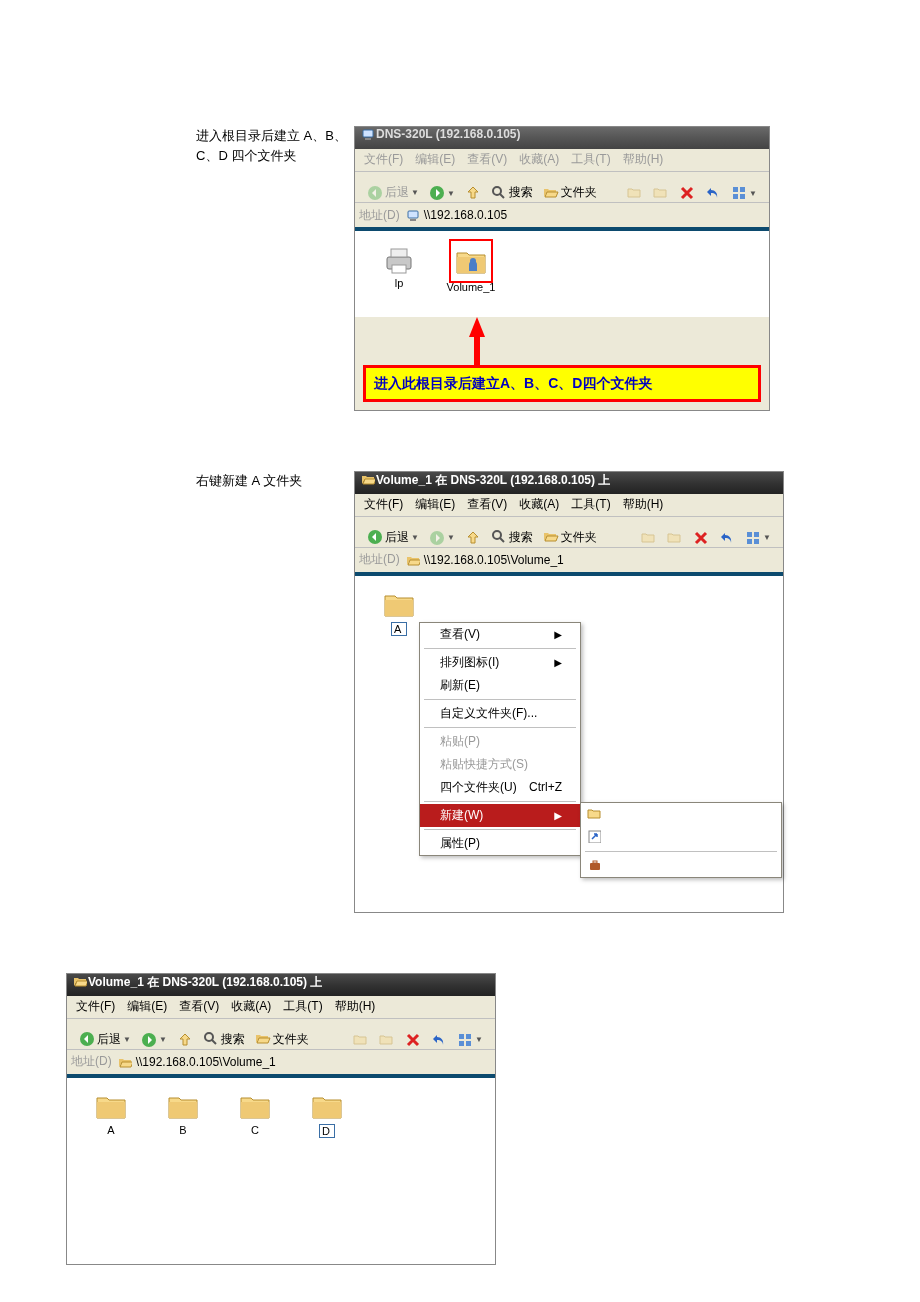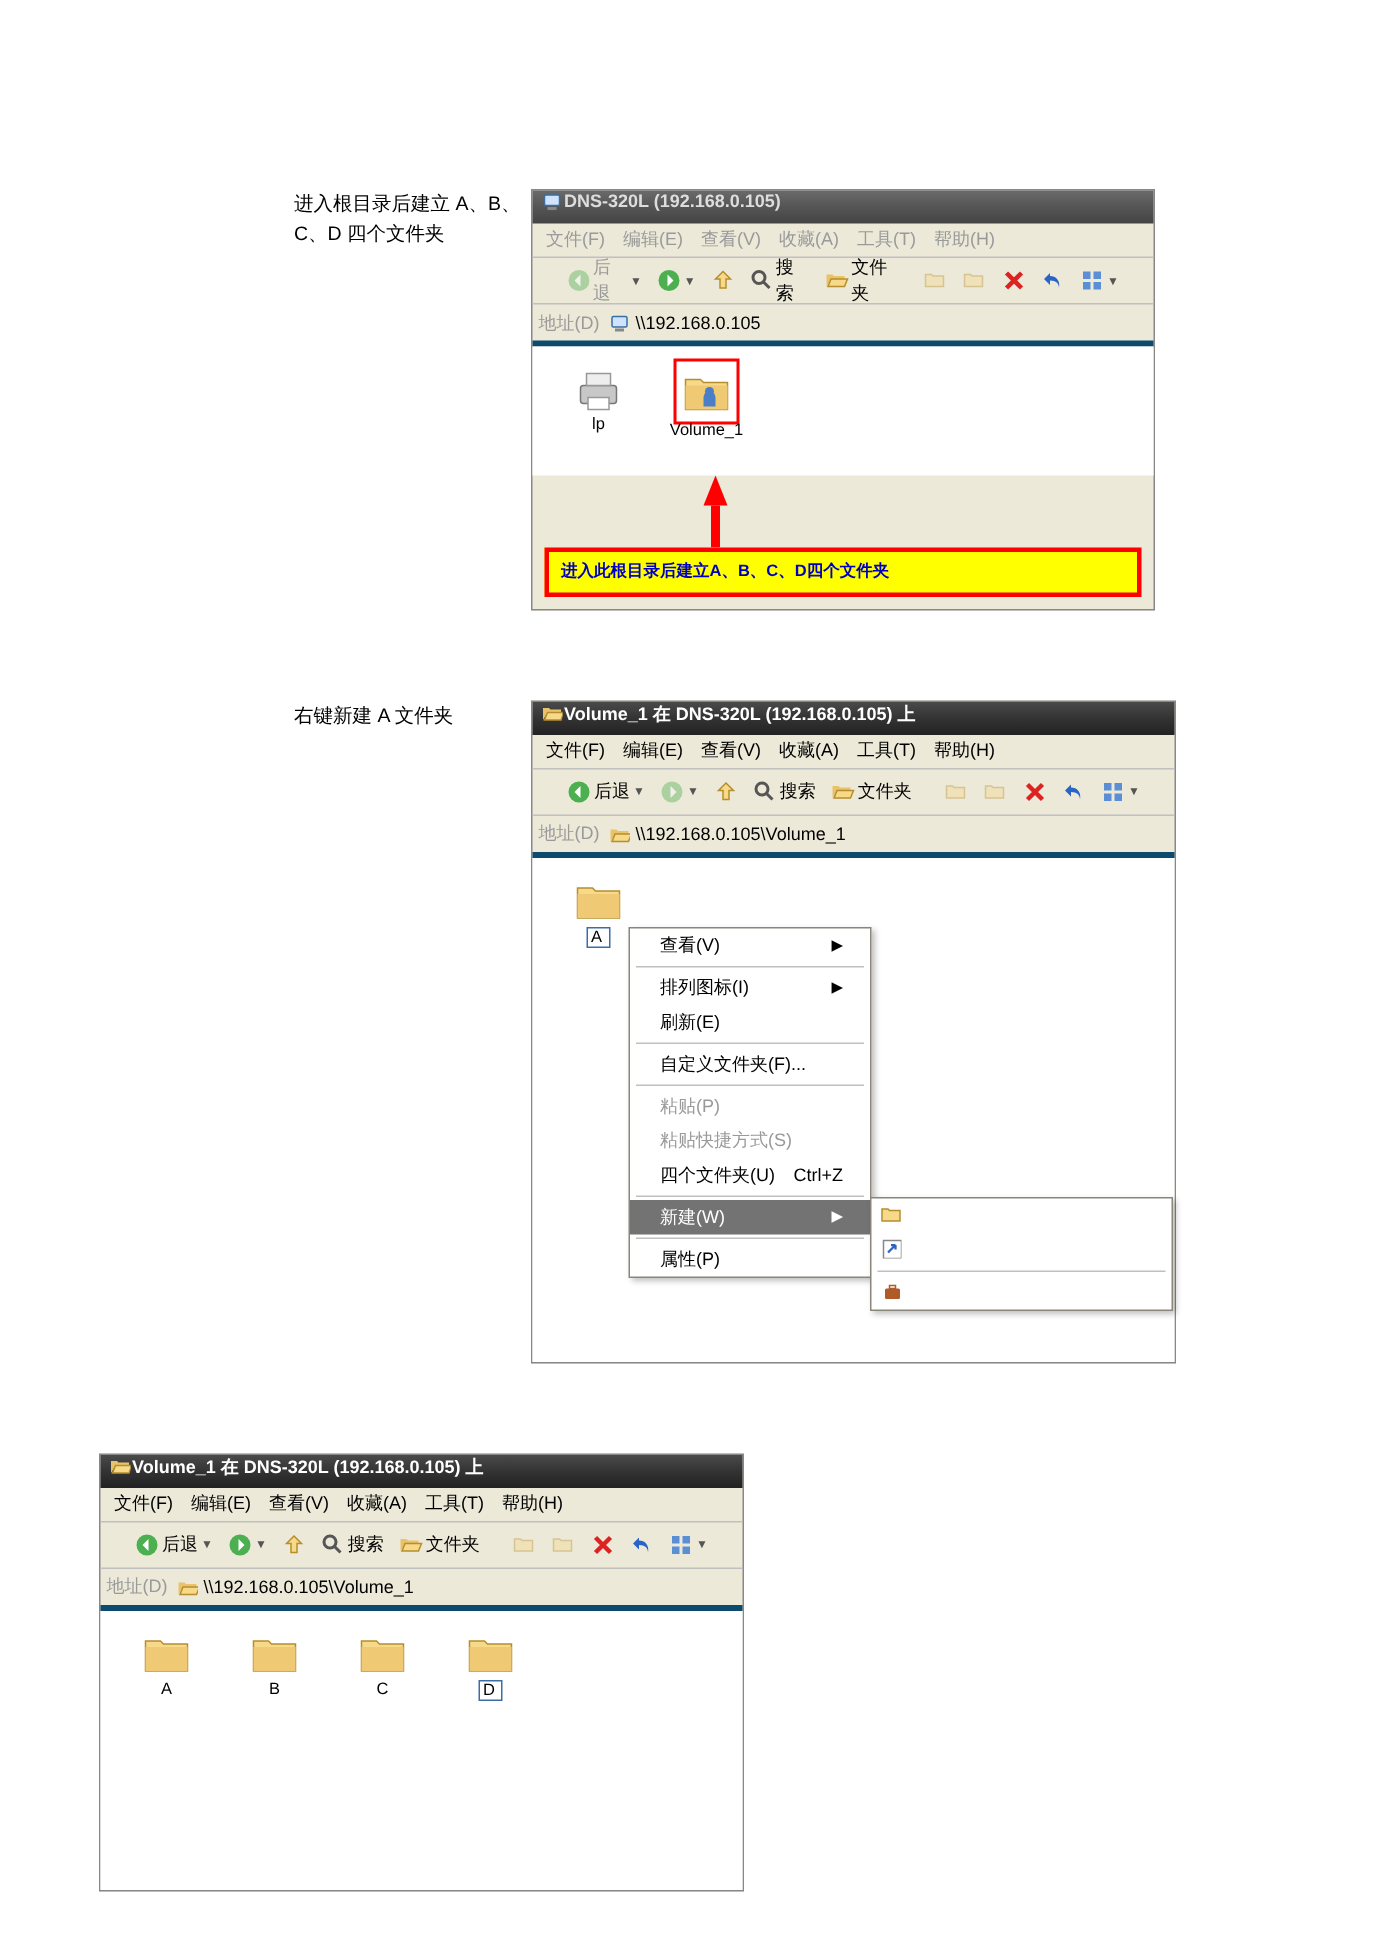--- a/index.html
+++ b/index.html
@@ -8,43 +8,43 @@
   .left-text{width:288px;padding-left:130px;box-sizing:border-box;line-height:1.5}
   .win{border:1px solid #888;background:#ECE9D8;position:relative}
   .win1{width:414px}
   .win2,.win3{width:428px}
   .titlebar{height:22px;background:linear-gradient(#4a4a4a,#333 50%,#222);color:#fff;display:flex;align-items:flex-start;padding:0 6px;font-size:12px;font-weight:bold;gap:1px}
   .titlebar svg{width:14px;height:14px}
   .titlebar-dim{background:linear-gradient(#6a6a6a,#555 50%,#444);color:#ddd}
   .menubar{height:22px;display:flex;align-items:flex-start;border-bottom:1px solid #c0c0c0;padding:0 4px;font-size:12px;gap:2px}
   .menubar span{padding:2px 5px}
   .menubar.dim{color:#9a9a9a}
-  .toolbar{height:30px;display:flex;align-items:center;padding:0 20px;gap:4px;border-bottom:1px solid #c0c0c0;font-size:12px}
+  .toolbar{height:30px;display:flex;align-items:flex-end;padding:0 9px;gap:4px;border-bottom:1px solid #c0c0c0;font-size:12px}
   .tb-btn{display:flex;align-items:center;gap:2px;padding:1px 3px}
   .tb-btn.dim{color:#9a9a9a}
   .drop{font-size:8px;color:#555}
   .addrbar{height:24px;display:flex;align-items:center;padding:0 4px;gap:6px;border-bottom:4px solid #0c4a6e;font-size:12px}
   .addrbar .lbl{color:#9a9a9a}
   .addr-field{flex:1;display:flex;align-items:center;gap:4px}
   .content-area{background:#fff;padding:8px;position:relative;display:flex;flex-wrap:wrap;align-content:flex-start}
   .c1{height:70px}
   .c2{height:320px}
   .c3{height:170px}
   .file-item{width:60px;display:flex;flex-direction:column;align-items:center;gap:2px;margin:4px 6px;font-size:11px}
   .file-item .lbl{text-align:center}
   .file-item.hl .icon-box{outline:2px solid red;outline-offset:2px;padding:2px}
   .rename-box{border:1px solid #3a6ea5;padding:0 2px;background:#fff;font-size:11px;min-width:10px}
   .callout-arrow{width:0;height:0;border-left:8px solid transparent;border-right:8px solid transparent;border-bottom:20px solid red;margin:0 auto}
   .callout-arrow-stem{width:6px;height:28px;background:red;margin:0 auto}
-  .callout{margin:0 8px 8px 8px;border:3px solid red;background:#ffff00;padding:6px 8px;color:#0000c0;font-weight:bold;font-size:11px;line-height:1.35}
+  .callout{margin:0 8px 8px 8px;border:3px solid red;background:#ffff00;padding:6px 8px;color:#0000c0;font-weight:bold;font-size:14px;line-height:1.35}
   
   .ctxmenu{position:absolute;background:#fff;border:1px solid #8a867a;box-shadow:2px 2px 4px rgba(0,0,0,.25);font-size:12px;min-width:160px;z-index:5}
   .ctxmenu .mi{display:flex;justify-content:space-between;align-items:center;padding:3px 18px 3px 20px;white-space:nowrap}
   .ctxmenu .mi.dis{color:#9a9a9a}
-  .ctxmenu .mi.sel{background:#737373;color:#fff}
+  .ctxmenu .mi.sel{background:#b91c1c;color:#fff}
   .ctxmenu hr{margin:2px 4px;border:0;border-top:1px solid #c0c0c0}
   .arrow{font-size:10px}
   .submenu{position:absolute;left:100%;top:0;background:#fff;border:1px solid #8a867a;min-width:200px;box-shadow:2px 2px 4px rgba(0,0,0,.25)}
   .submenu .mi{padding-left:28px;position:relative}
   .submenu .mi svg{position:absolute;left:6px;top:3px}
   
   .ico14{width:14px;height:14px}
   .ico16{width:16px;height:16px}
   .ico32{width:32px;height:32px}
 </style>

